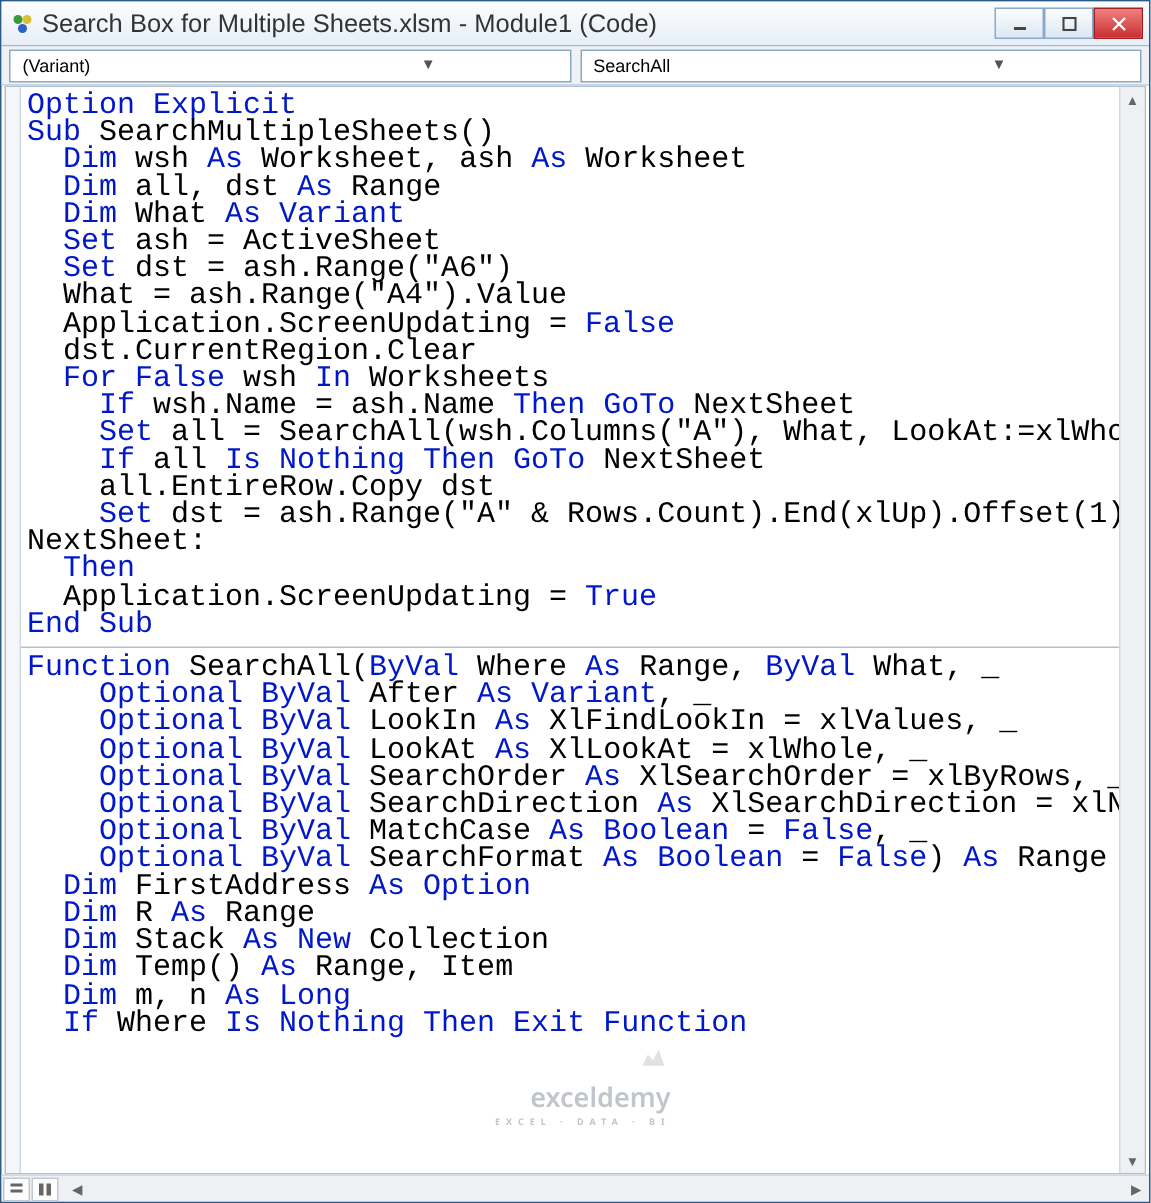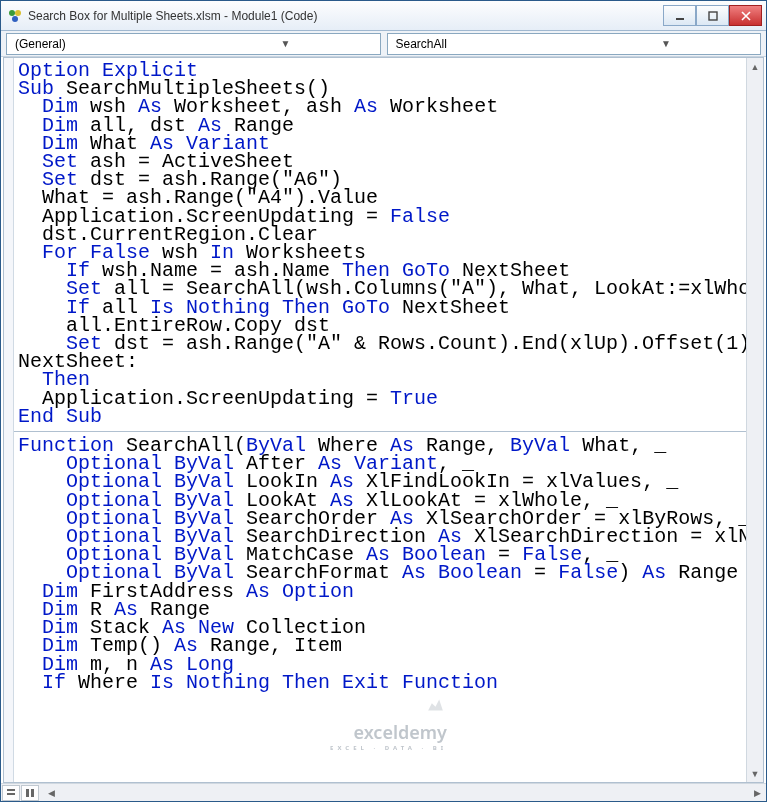--- a/index.html
+++ b/index.html
@@ -1,19 +1,19 @@
 <!DOCTYPE html>
 <html><head>
 <meta charset="utf-8">
 <style>
 * { margin:0; padding:0; box-sizing:border-box; }
 body { font-family:"Segoe UI",Tahoma,sans-serif; font-size:12px; background:#fff; width:767px; height:802px; overflow:hidden; border:1px solid #2a5a8a; position:relative; }
 .titlebar { height:30px; background:linear-gradient(#fdfdfe,#e6eef7); border-bottom:1px solid #a0b8d0; display:flex; align-items:center; padding:0 4px 0 6px; }
 .titlebar .icon-app { width:16px; height:16px; margin-right:5px; }
-.titlebar .title { flex:1; font-size:12px; color:#333; }
+.titlebar .title { flex:1; font-size:17px; color:#333; }
 .titlebar .wbtns { display:flex; gap:0; }
 .titlebar .wbtn { width:33px; height:21px; border:1px solid #8aa8c8; background:linear-gradient(#fdfdfe,#dce8f4); display:flex; align-items:center; justify-content:center; }
 .titlebar .wbtn.close { background:linear-gradient(#f08080,#c83030); border-color:#a02020; color:#fff; }
 .titlebar .wbtn svg { display:block; }
 .dropdowns { height:26px; background:#eef2f7; border-bottom:1px solid #c8d4e0; display:flex; align-items:center; padding:2px 5px; gap:6px; }
 .dd { flex:1; height:22px; background:#fff; border:1px solid #8aa8c0; display:flex; align-items:center; padding:0 4px 0 8px; font-size:12px; position:relative; }
 .dd span { flex:1; }
 .dd .arrow { width:16px; text-align:center; color:#555; font-size:10px; }
 .codewrap { position:absolute; top:56px; bottom:18px; left:2px; right:2px; background:#fff; border:1px solid #b0c0d0; display:flex; }
 .gutter { width:10px; background:#f4f6fa; border-right:1px solid #d0dae4; }
@@ -60,21 +60,21 @@
     <div class="wbtn close">
         <svg width="10" height="10" viewBox="0 0 10 10">
           <path d="M1 1 L9 9 M9 1 L1 9" stroke="#fff" stroke-width="1.6"></path>
         </svg>
       </div>
   </div>
 </div>
 
 <div class="dropdowns">
   <div class="dd">
-    <span>(General)</span>
+    <span>(Variant)</span>
     <span class="arrow">▼</span>
   </div>
   <div class="dd">
     <span>SearchAll</span>
     <span class="arrow">▼</span>
   </div>
 </div>
 
 <div class="codewrap">
   <div class="gutter"></div>

